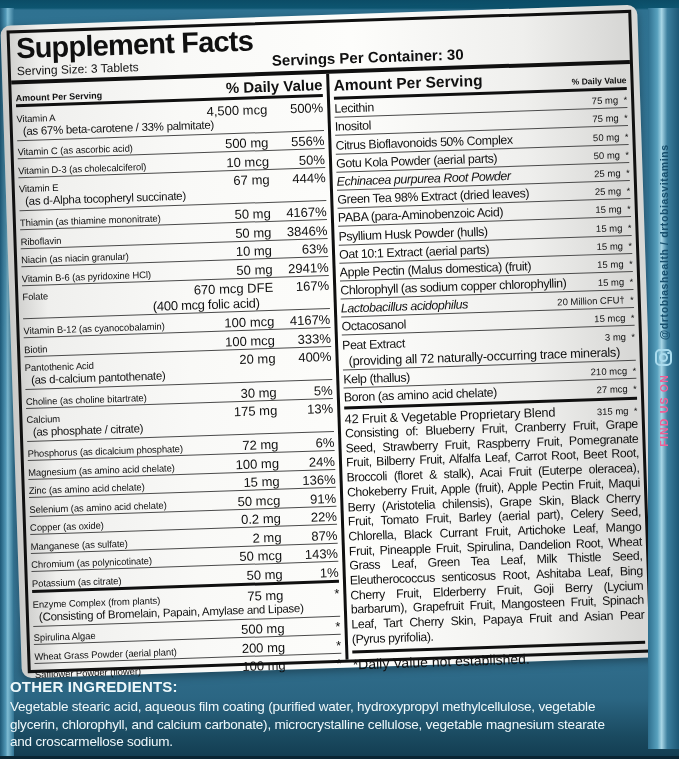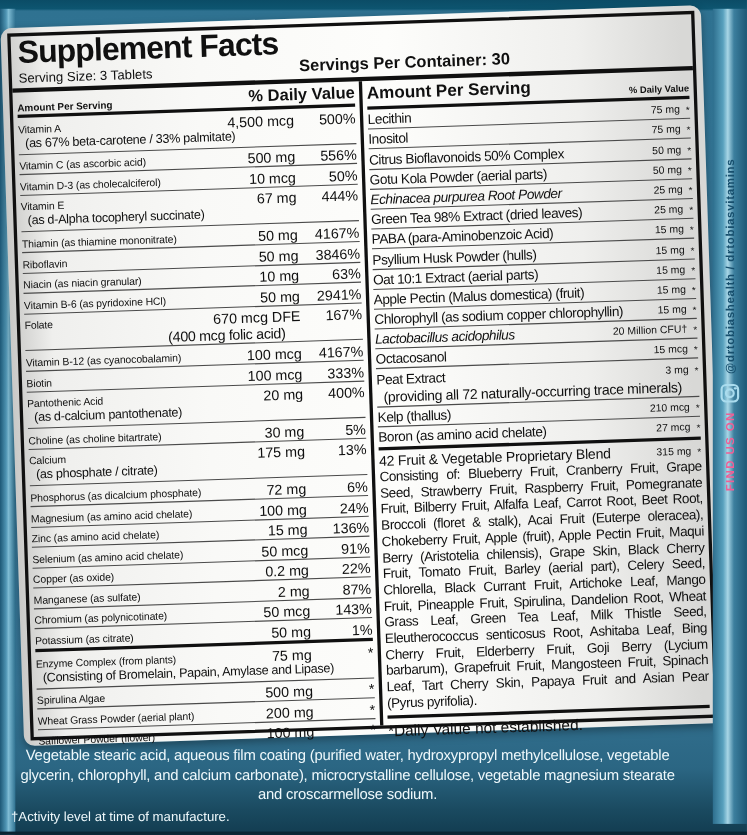--- a/index.html
+++ b/index.html
@@ -65,21 +65,21 @@
   .blend{border-top:3px solid #101010;margin-top:1px;padding:2px 0;}
   .blend-line{display:flex;align-items:flex-end;}
   .blend-title{flex:1;font-size:12.8px;letter-spacing:-.2px;white-space:nowrap;}
   .blend-amt{font-size:9.5px;padding-bottom:1px;}
   .blend-dv{width:9px;font-size:9px;text-align:right;padding-bottom:1px;}
   .blend-text{font-size:12.3px;line-height:14.7px;text-align:justify;letter-spacing:-.4px;}
   .footnote{border-top:3px solid #101010;margin-top:1px;padding:3px 0 2px;font-size:14px;}
 
   .other{position:absolute;left:10px;top:678px;width:612px;color:#eef8fb;}
   .oi-head{font-size:15px;font-weight:bold;letter-spacing:.2px;margin-bottom:3px;}
-  .oi-text{font-size:13.5px;line-height:17.5px;letter-spacing:-.2px;text-align:center;}
+  .oi-text{font-size:13.5px;line-height:17.5px;letter-spacing:-.2px;}
   .oi-note{font-size:12px;margin-top:4px;}
 </style>
 </head>
 <body>
 
 <div class="scene">
   <div class="left-strip"></div>
 
   <div class="label">
     <div class="panel">
@@ -419,20 +419,21 @@
             <div class="blend-text">Consisting of: Blueberry Fruit, Cranberry Fruit, Grape Seed, Strawberry Fruit, Raspberry Fruit, Pomegranate Fruit, Bilberry Fruit, Alfalfa Leaf, Carrot Root, Beet Root, Broccoli (floret &amp; stalk), Acai Fruit (Euterpe oleracea), Chokeberry Fruit, Apple (fruit), Apple Pectin Fruit, Maqui Berry (Aristotelia chilensis), Grape Skin, Black Cherry Fruit, Tomato Fruit, Barley (aerial part), Celery Seed, Chlorella, Black Currant Fruit, Artichoke Leaf, Mango Fruit, Pineapple Fruit, Spirulina, Dandelion Root, Wheat Grass Leaf, Green Tea Leaf, Milk Thistle Seed, Eleutherococcus senticosus Root, Ashitaba Leaf, Bing Cherry Fruit, Elderberry Fruit, Goji Berry (Lycium barbarum), Grapefruit Fruit, Mangosteen Fruit, Spinach Leaf, Tart Cherry Skin, Papaya Fruit and Asian Pear (Pyrus pyrifolia).</div>
           </div>
 
           <div class="footnote">*Daily Value not established.</div>
         </div>
       </div>
     </div>
   </div>
 
   <div class="other">
+    <div class="oi-head">OTHER INGREDIENTS:</div>
     <div class="oi-text">Vegetable stearic acid, aqueous film coating (purified water, hydroxypropyl methylcellulose, vegetable glycerin, chlorophyll, and calcium carbonate), microcrystalline cellulose, vegetable magnesium stearate and croscarmellose sodium.</div>
     <div class="oi-note">†Activity level at time of manufacture.</div>
   </div>
 
   <div class="side-strip">
     <div class="handle-vtext">@drtobiashealth / drtobiasvitamins</div>
     <div class="ig-icon"></div>
     <div class="findus-vtext">FIND US ON</div>
   </div>
 </div>

